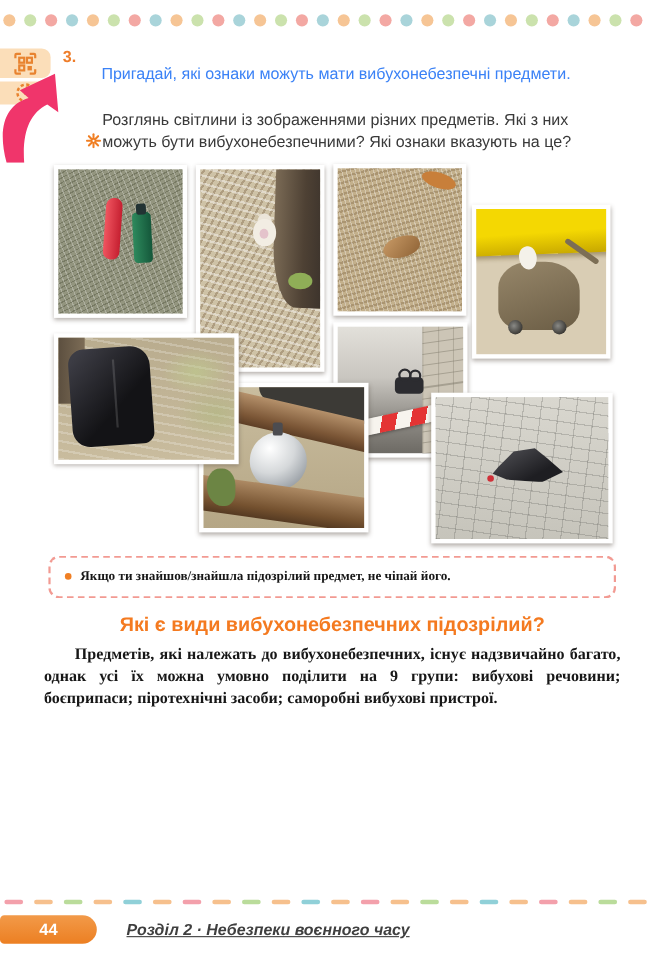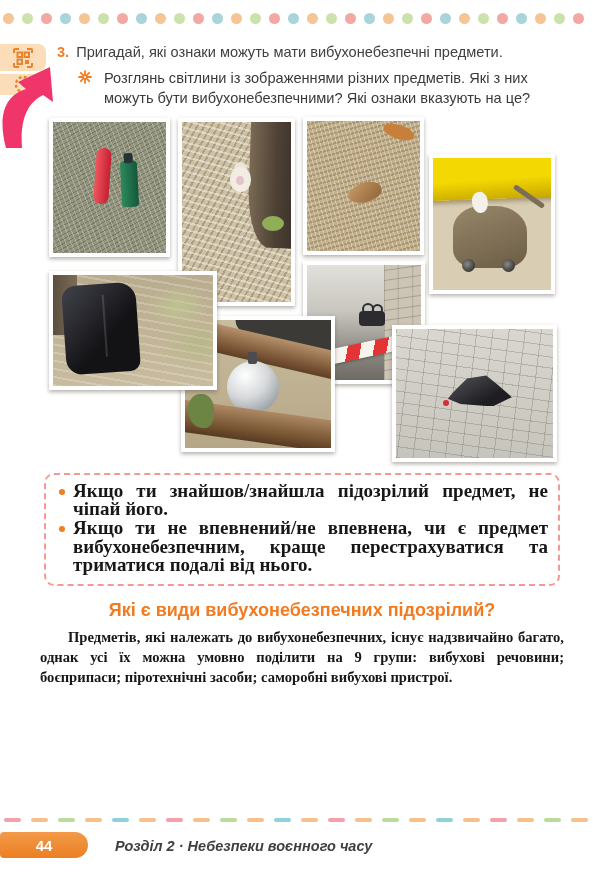--- a/index.html
+++ b/index.html
@@ -16,22 +16,22 @@
   .tab{position:absolute;left:0;background:#fbdeb9;border-radius:0 8px 8px 0;
        display:flex;align-items:center;justify-content:center;}
   .tab-qr{top:44px;width:46px;height:27px;}
   .tab-clock{top:74px;width:46px;height:21px;}
   .arrow-wrap{position:absolute;left:0;top:62px;width:62px;height:86px;}
 
   
   .content{position:absolute;left:40px;top:42px;width:524px;}
   .task{display:flex;gap:7px;font-size:14.6px;line-height:20px;}
   .task-num{color:#ee7d2a;font-weight:bold;margin-left:17px;}
-  .task-text{margin:0;color:#404040;}
-  .subtask{display:flex;gap:12px;margin:6px 0 0 38px;}
+  .task-text{margin:16px;color:#3b82f6;}
+  .subtask{display:flex;gap:1px;margin:6px 0 0 38px;align-items:flex-end;}
   .subtask .sun{flex:0 0 auto;margin-top:2px;}
   .subtask-text{margin:0;font-size:14.6px;line-height:20px;flex:1;}
 
   
   .collage{position:relative;height:346px;margin-top:6px;}
   .photo{position:absolute;background:#fff;padding:4px;box-shadow:0 2px 4px rgba(90,80,70,.45);}
   .ph{position:relative;width:100%;height:100%;overflow:hidden;}
   .p1{left:9px;top:4px;width:113px;height:131px;z-index:1;}
   .p2{left:138px;top:4px;width:109px;height:180px;z-index:1;}
   .p3{left:263px;top:3px;width:113px;height:130px;z-index:1;}
@@ -139,36 +139,36 @@
     background:linear-gradient(150deg,#55555a,#1e1e22 70%);
     clip-path:polygon(8% 55%,30% 10%,60% 0,78% 30%,100% 70%,70% 100%,20% 92%,0 75%);}
   .reddot{position:absolute;left:30%;top:55%;width:6px;height:6px;border-radius:50%;background:#d03038;}
 
   
   .memo{margin:13px 4px 0 4px;border:2px dashed #f29a92;border-radius:10px;
     padding:7px 10px 9px;background:#fff;
     font-family:"Liberation Serif",serif;color:#171717;}
   .memo-title{text-align:center;color:#e8374a;font-weight:bold;font-size:16.5px;
     margin:1px 0 4px;}
-  .memo-list{list-style:none;margin:0;padding:0;font-size:19px;font-weight:bold;line-height:18.2px;}
+  .memo-list{list-style:none;margin:0;padding:0;font-size:12px;font-weight:bold;line-height:18.2px;}
   .memo-list li{position:relative;padding-left:17px;text-align:justify;margin:0 0 1px;}
   .memo-list li:before{content:"";position:absolute;left:3px;top:6.5px;width:6px;height:6px;
     border-radius:50%;background:#f07f24;}
 
   .section-heading{margin:14px 0 6px;text-align:center;color:#f47a20;
     font-size:18px;font-weight:bold;font-family:"Liberation Sans",sans-serif;}
   .body-par{margin:0;font-family:"Liberation Serif",serif;font-weight:bold;color:#171717;
     font-size:14.6px;line-height:20px;text-align:justify;text-indent:28px;}
 
   
   .page-badge{position:absolute;left:0;top:832px;width:88px;height:26px;
     background:linear-gradient(180deg,#f29a49,#ec7f22);border-radius:4px 13px 13px 4px;
     color:#fff;font-weight:bold;font-size:15px;display:flex;align-items:center;justify-content:center;}
   .footer-text{position:absolute;left:115px;top:838px;font-size:14.5px;font-style:italic;
-    font-weight:bold;color:#3f3f3f;}
+    font-weight:bold;color:#3f3f3f;text-decoration:underline;}
 </style>
 </head>
 <body>
 
 <div class="page">
 
   <div class="dots-top">
       <i style="background: rgb(246, 197, 149);"></i>
       <i style="background: rgb(203, 226, 173);"></i>
       <i style="background: rgb(243, 168, 163);"></i>
@@ -310,21 +310,20 @@
         <div class="ph ph8">
             <div class="bundle"></div>
             <div class="reddot"></div>
           </div>
       </div>
     </div>
 
     <div class="memo">
       <ul class="memo-list">
         <li><span>Якщо ти знайшов/знайшла підозрілий предмет, не чіпай його.</span></li>
-        <li><span>Якщо ти не впевнений/не впевнена, чи є предмет вибухонебезпечним, краще перестрахуватися та триматися подалі від нього.</span></li>
       </ul>
     </div>
 
     <h2 class="section-heading">Які є види вибухонебезпечних підозрілий?</h2>
     <p class="body-par">Предметів, які належать до вибухонебезпечних, існує надзвичайно багато, однак усі їх можна умовно поділити на 9 групи: вибухові речовини; боєприпаси; піротехнічні засоби; саморобні вибухові пристрої.</p>
 
   </div>
 
   <div class="dashes-bottom">
       <i style="background: rgb(243, 160, 171);"></i>

